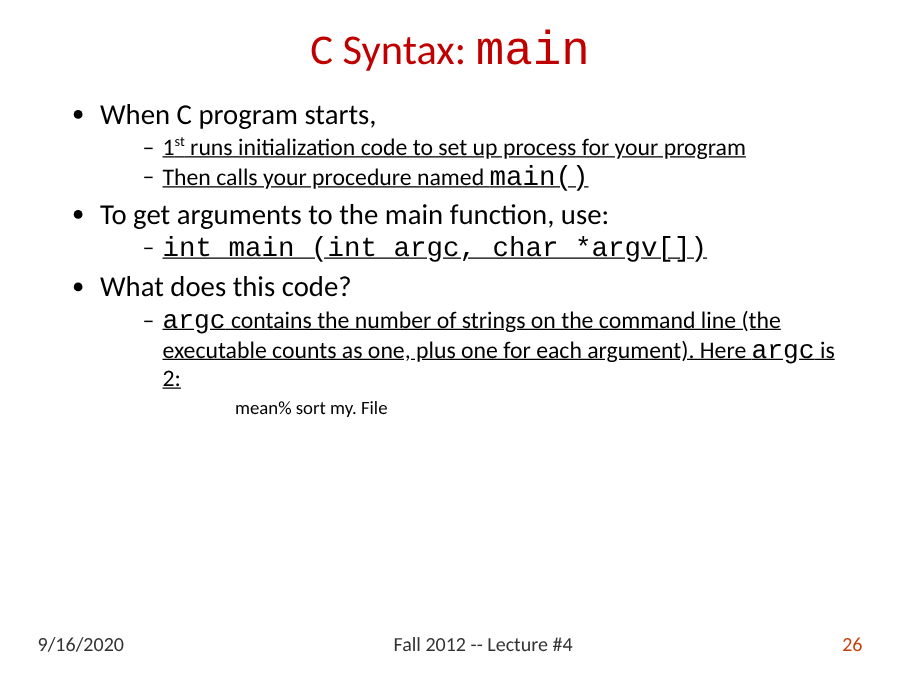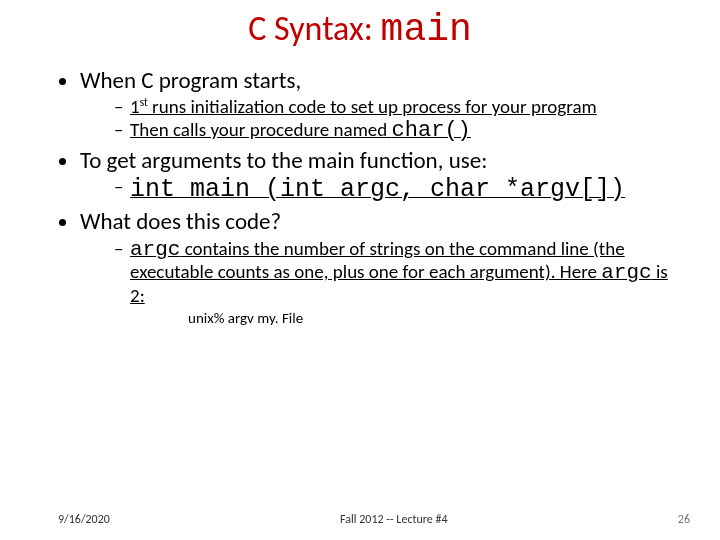--- a/index.html
+++ b/index.html
@@ -10,21 +10,21 @@
     background: #fff;
     font-family: Calibri, "Segoe UI", Arial, sans-serif;
     color: #000;
     overflow: hidden;
   }
   .slide {
     box-sizing: border-box;
     width: 720px;
     height: 540px;
     position: relative;
-    padding: 8px 30px 0 30px;
+    padding: 20px 30px 0 30px;
   }
   .title {
     text-align: center;
     font-size: 34px;
     color: #c00000;
     margin: 0 0 16px 0;
     font-weight: 400;
   }
   .title .mono {
     font-family: Consolas, "Courier New", monospace;
@@ -66,68 +66,67 @@
     font-family: Calibri, Arial, sans-serif;
     font-size: 15px;
     margin: 4px 0 4px 108px;
   }
   .italic { font-style: italic; }
   .footer {
     position: absolute;
     bottom: 14px;
     left: 30px;
     right: 30px;
-    font-size: 12px;
+    font-size: 16px;
     color: #333;
     display: flex;
     justify-content: space-between;
-    margin-left: 28px;
   }
-  .footer .pagenum { color: #737373; }
+  .footer .pagenum { color: #c2410c; }
 </style>
 </head>
 <body>
 
 <div class="slide">
 
   <h1 class="title">
     <span>C Syntax: </span><span class="mono">main</span>
   </h1>
 
   <ul class="level1">
 
     <li>
       <span>When C program starts,</span>
       <ul class="level2">
         <li>
           <span>1</span><span class="sup">st</span><span> runs initialization code to set up process for your program</span>
         </li>
         <li>
-          <span>Then calls your procedure named </span><span class="mono-inline" style="font-size:22px">char()</span>
+          <span>Then calls your procedure named </span><span class="mono-inline" style="font-size:22px">main()</span>
         </li>
       </ul>
     </li>
 
     <li>
       <span>To get arguments to the main function, use:</span>
       <ul class="level2">
         <li>
-          <span class="mono-inline" style="font-size:25px">int main (int argc, char *argv[])</span>
+          <span class="mono-inline" style="font-size:22px">int main (int argc, char *argv[])</span>
         </li>
       </ul>
     </li>
 
     <li>
       <span>What does this code?</span>
       <ul class="level2">
         <li>
           <span class="mono-inline" style="font-size:21px">argc</span><span> contains the number of strings on the command line (the executable counts as one, plus one for each argument). Here </span><span class="mono-inline" style="font-size:21px">argc</span><span> is 2:</span>
         </li>
       </ul>
-      <div class="code-line">unix% argv my. File</div>
+      <div class="code-line">mean% sort my. File</div>
     </li>
 
   </ul>
 
   <div class="footer">
     <span>9/16/2020</span>
     <span>Fall 2012 -- Lecture #4</span>
     <span class="pagenum">26</span>
   </div>
 

